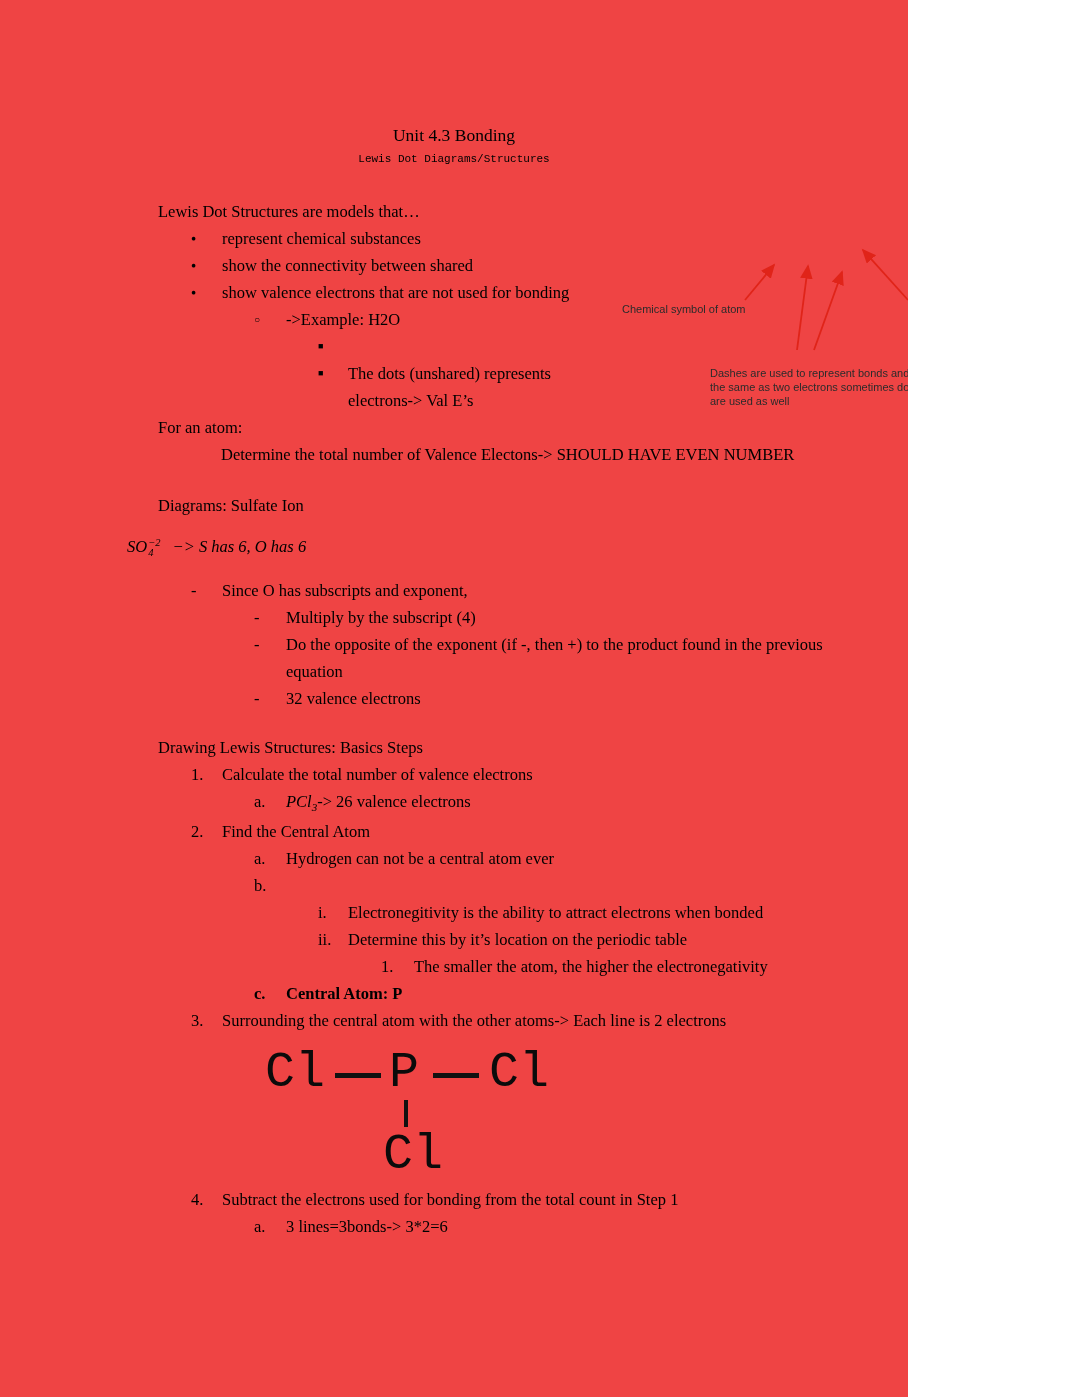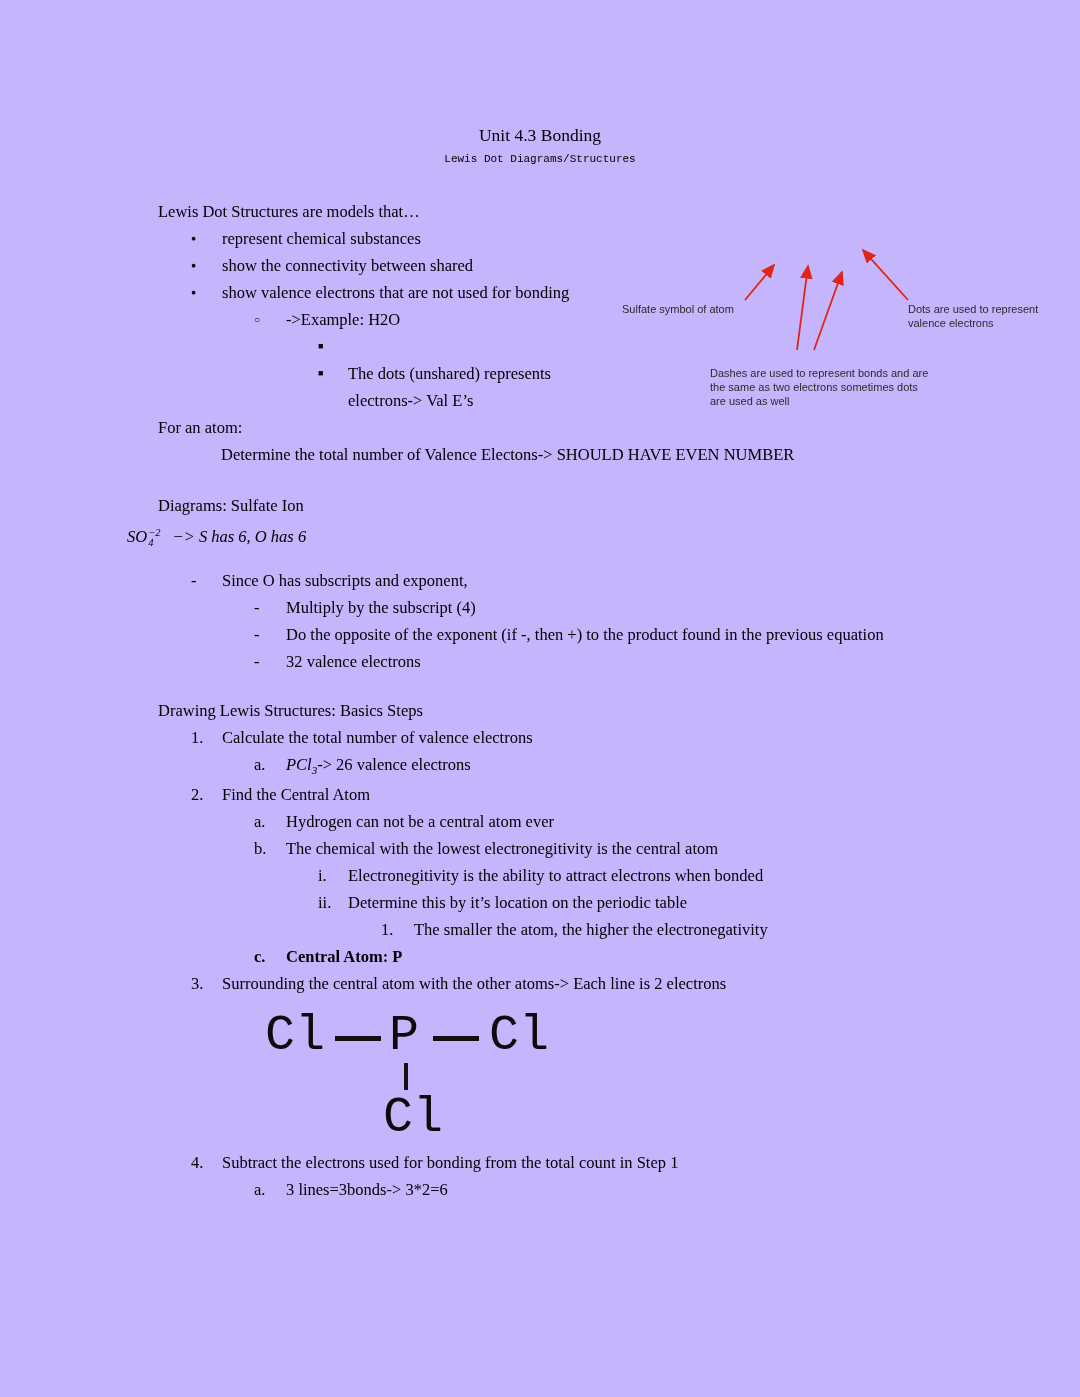--- a/index.html
+++ b/index.html
@@ -1,18 +1,18 @@
 <!DOCTYPE html>
 <html><head>
 <meta charset="utf-8">
 <style>
   * { margin:0; padding:0; box-sizing:border-box; }
   html,body { background:#ffffff; }
   .page {
-    position:relative; width:1080px; height:1397px; background:#c4b5fd;
+    position:relative; width:908px; height:1397px; background:#ef4444;
     font-family:"Liberation Serif", serif; font-size:16.5px; color:#000;
     overflow:hidden;
   }
   .title-block { padding-top:122px; text-align:center; }
   .doc-title { font-size:17.5px; line-height:26px; }
   .doc-subtitle { font-size:11px; line-height:22px;font-family:Liberation Mono, monospace; }
 
   .content { padding:28px 40px 0 127px; }
   .row { display:flex; align-items:flex-start; line-height:27px;margin-left:31px; }
   .mk { flex:0 0 auto; }
@@ -24,21 +24,21 @@
   .mk-disc   { font-size:8.5px; line-height:27px; }
   .mk-circle { font-size:10px;  line-height:27px; }
   .mk-square { font-size:9px;   line-height:27px; }
   .w240 { max-width:240px; }
   .w640 { max-width:640px; }
   .sp10 { height:10px; } .sp22 { height:22px; } .sp24 { height:24px; }
   .bold { font-weight:bold; }
   .it { font-style:italic; }
 
   
-  .formula-row { height:34px; padding-top:4px; margin-top:4px; font-style:italic; }
+  .formula-row { height:34px; padding-top:4px; margin-top:14px; font-style:italic; }
   .stack {
     display:inline-flex; flex-direction:column; align-items:flex-start;
     font-size:10.5px; line-height:10.5px; vertical-align:middle;
     margin:0 4px 0 1px; font-style:italic;
   }
   .frest { margin-left:8px; }
   sub.chem { font-size:11px; }
 
   
   .water { position:absolute; left:600px; top:208px; width:460px; height:200px;
@@ -87,21 +87,21 @@
         <marker id="ah" markerWidth="9" markerHeight="8" refX="7" refY="3.5" orient="auto">
           <path d="M0,0 L8,3.5 L0,7 z" fill="#e02419"></path>
         </marker>
       </defs>
       <line x1="145" y1="92" x2="174" y2="57" stroke-width="1.8" marker-end="url(#ah)" stroke="#e02419"></line>
       <line x1="197" y1="142" x2="208" y2="58" stroke-width="1.8" marker-end="url(#ah)" stroke="#e02419"></line>
       <line x1="214" y1="142" x2="242" y2="64" stroke-width="1.8" marker-end="url(#ah)" stroke="#e02419"></line>
       <line x1="308" y1="92" x2="263" y2="42" stroke-width="1.8" marker-end="url(#ah)" stroke="#e02419"></line>
     </svg>
 
-    <div class="lbl lbl-symbol">Sulfate symbol of atom</div>
+    <div class="lbl lbl-symbol">Chemical symbol of atom</div>
     <div class="lbl lbl-dots">Dots are used to represent valence electrons</div>
     <div class="lbl lbl-dashes">Dashes are used to represent bonds and are the same as two electrons sometimes dots are used as well</div>
   </div>
 
   <div class="content">
 
     <div class="row l0">
       <span>Lewis Dot Structures are models that…</span>
     </div>
 
@@ -188,21 +188,20 @@
     <div class="row l1">
       <span class="mk">2.</span>
       <span>Find the Central Atom</span>
     </div>
     <div class="row l2">
       <span class="mk">a.</span>
       <span>Hydrogen can not be a central atom ever</span>
     </div>
     <div class="row l2">
       <span class="mk">b.</span>
-      <span>The chemical with the lowest electronegitivity is the central atom</span>
     </div>
     <div class="row l3">
       <span class="mk">i.</span>
       <span>Electronegitivity is the ability to attract electrons when bonded</span>
     </div>
     <div class="row l3">
       <span class="mk">ii.</span>
       <span>Determine this by it’s location on the periodic table</span>
     </div>
     <div class="row l4">

